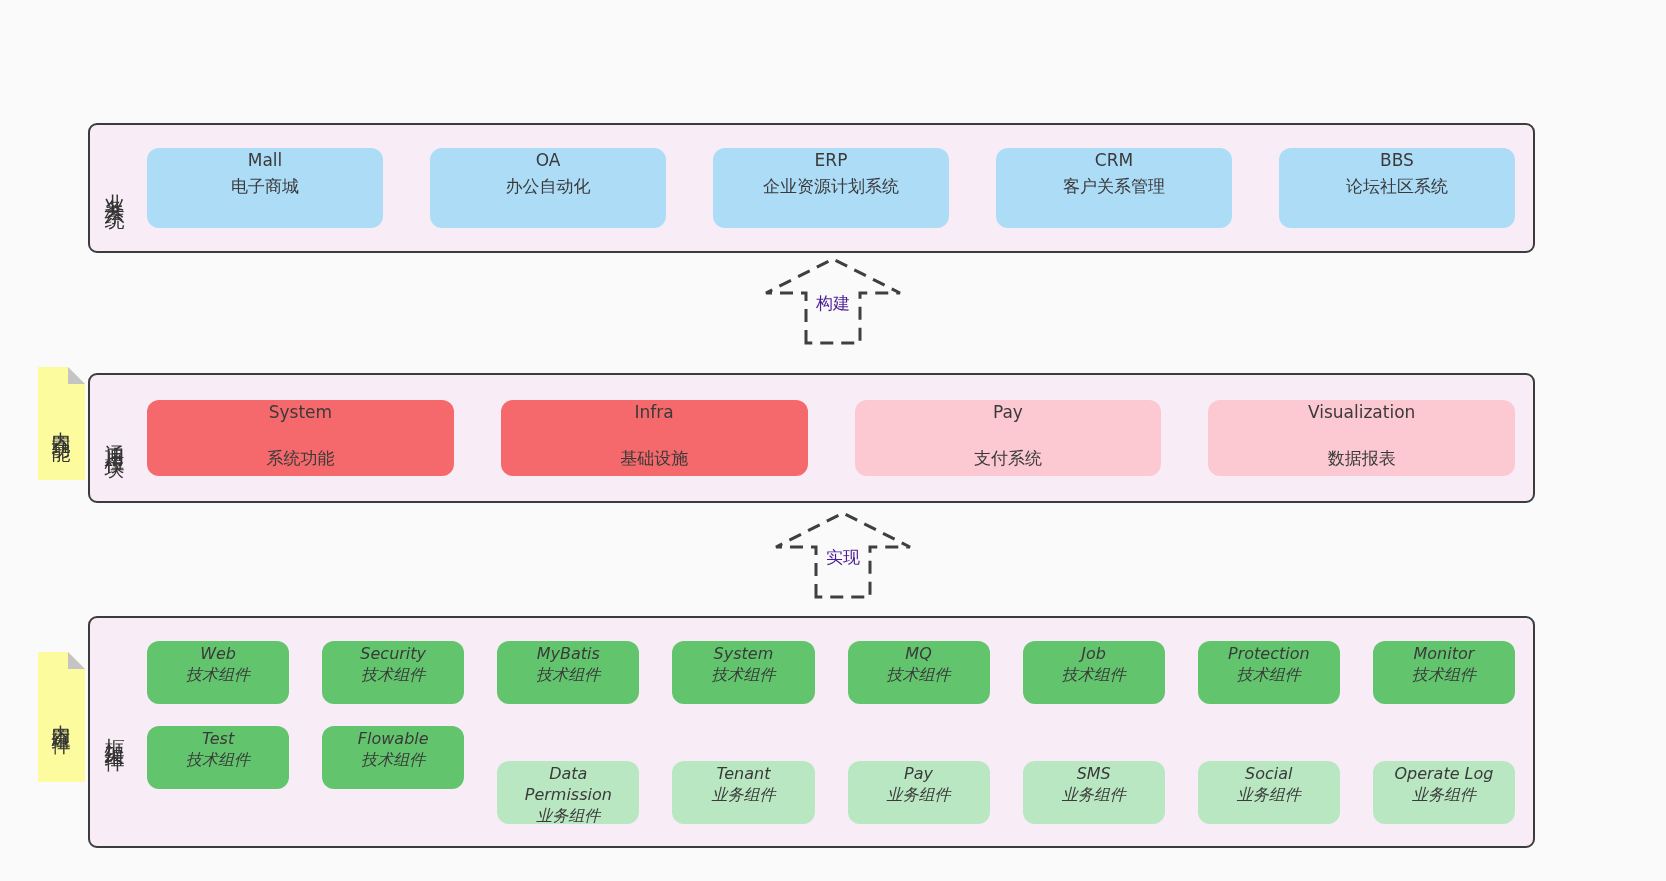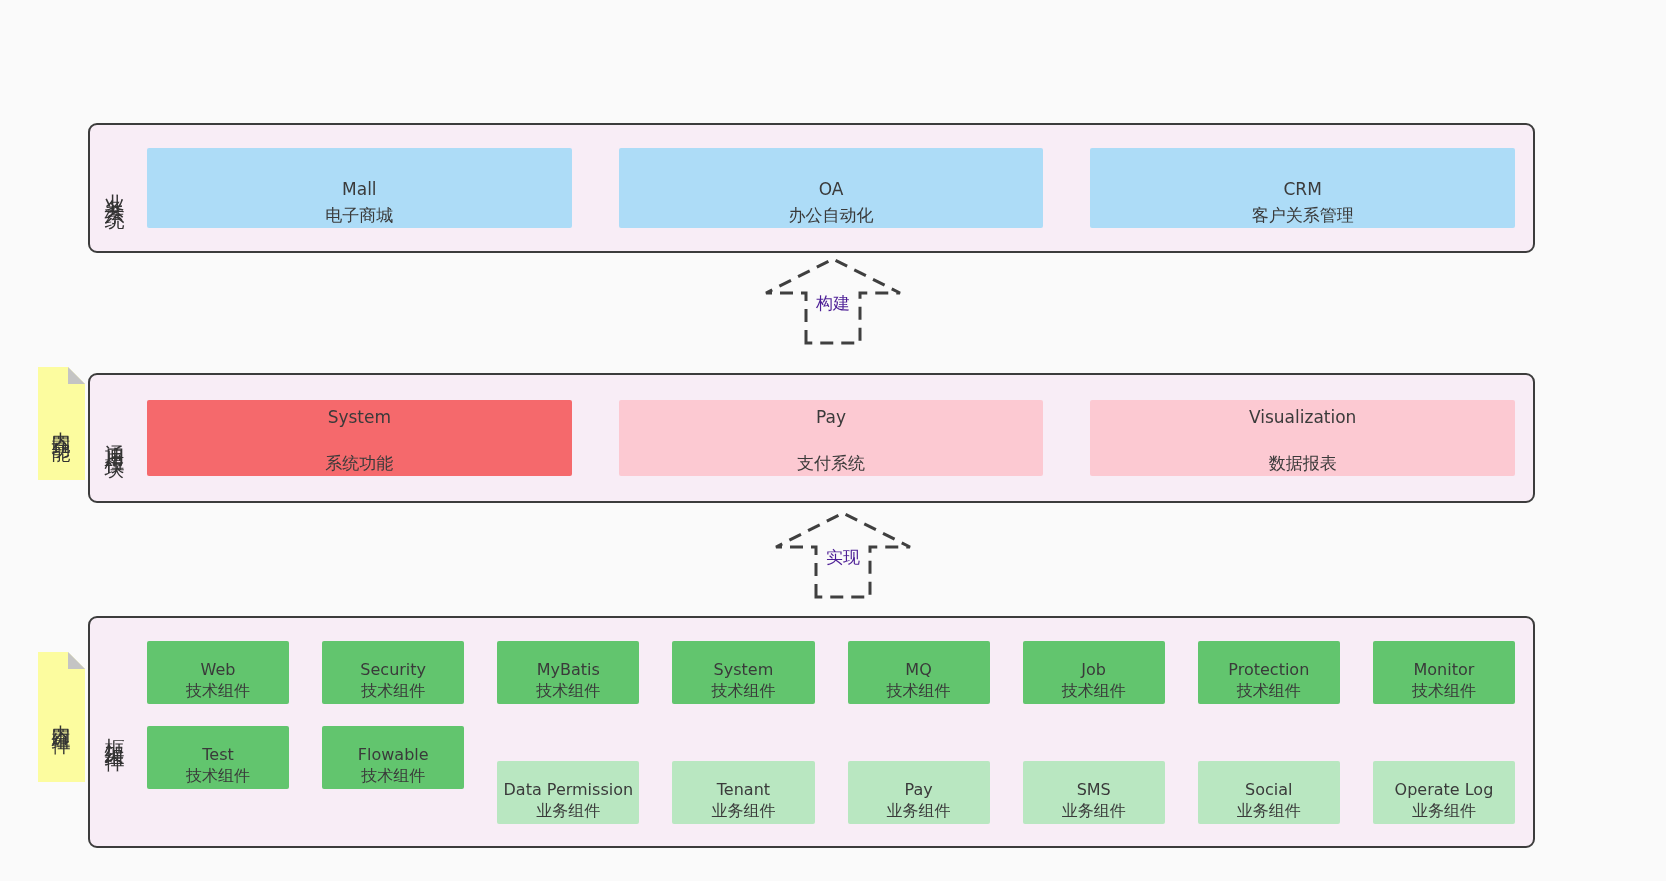--- a/index.html
+++ b/index.html
@@ -14,26 +14,26 @@
   #panel-framework{top:616px;height:232px;}
 
   .vlabel{writing-mode:vertical-rl;text-orientation:upright;font-size:20px;
           letter-spacing:5px;line-height:1;color:#333;flex:0 0 auto;
           margin-left:15px;margin-right:6px;white-space:nowrap;}
 
   .boxes{flex:1;display:flex;gap:47px;padding:0 18px 0 16px;align-items:center;}
   .grid{flex:1;display:flex;flex-direction:column;gap:22px;padding:0 18px 0 16px;}
   .row8{display:flex;gap:33px;}
 
-  .box{flex:1;border-radius:2px;display:flex;flex-direction:column;
-       align-items:center;justify-content:flex-end;text-align:center;
+  .box{flex:1;border-radius:12px;display:flex;flex-direction:column;
+       align-items:center;justify-content:flex-start;text-align:center;
        color:#3a3a3a;}
   .boxes .box{height:80px;font-size:17px;line-height:1.5;}
   #panel-common .box{height:76px;gap:20px;}
-  .row8 .box{height:63px;font-size:16px;line-height:1.32;padding:2px 6px;box-sizing:border-box;}
+  .row8 .box{height:63px;font-size:16px;line-height:1.32;padding:2px 6px;box-sizing:border-box;font-style:italic;}
   .box.blue{background:#addcf7;}
   .box.red{background:#f5696c;}
   .box.pink{background:#fcc9d2;}
   .box.gdark{background:#62c56e;}
   .box.glight{background:#b9e7c1;margin-top:35px;}
   .box .t{display:block;}
   .box .s{display:block;}
 
   .sticky{position:absolute;left:38px;width:47px;background:#fcfc9f;
           display:flex;align-items:center;justify-content:center;
@@ -62,22 +62,30 @@
     <div class="boxes">
       <div class="box blue">
         <span class="t">Mall</span>
         <span class="s">电子商城</span>
       </div>
       <div class="box blue">
         <span class="t">OA</span>
         <span class="s">办公自动化</span>
       </div>
       <div class="box blue">
+        <span class="t">ERP</span>
+        <span class="s">企业资源计划系统</span>
+      </div>
+      <div class="box blue">
         <span class="t">CRM</span>
         <span class="s">客户关系管理</span>
+      </div>
+      <div class="box blue">
+        <span class="t">BBS</span>
+        <span class="s">论坛社区系统</span>
       </div>
     </div>
   </div>
 
   <div class="arrow" id="arrow-build">
     <svg width="150" height="90" viewBox="0 0 150 90">
       <path d="M48 87 L48 37 L8 37 L75 3 L142 37 L102 37 L102 87 Z" fill="none" stroke="#3f3f3f" stroke-width="3" stroke-dasharray="13 8"></path>
     </svg>
     <span class="arrow-label">构建</span>
   </div>
@@ -87,20 +95,24 @@
     <span class="vtext">内置功能</span>
   </div>
 
   <div class="panel" id="panel-common">
     <div class="vlabel">通用模块</div>
     <div class="boxes">
       <div class="box red">
         <span class="t">System</span>
         <span class="s">系统功能</span>
       </div>
+      <div class="box red">
+        <span class="t">Infra</span>
+        <span class="s">基础设施</span>
+      </div>
       <div class="box pink">
         <span class="t">Pay</span>
         <span class="s">支付系统</span>
       </div>
       <div class="box pink">
         <span class="t">Visualization</span>
         <span class="s">数据报表</span>
       </div>
     </div>
   </div>

